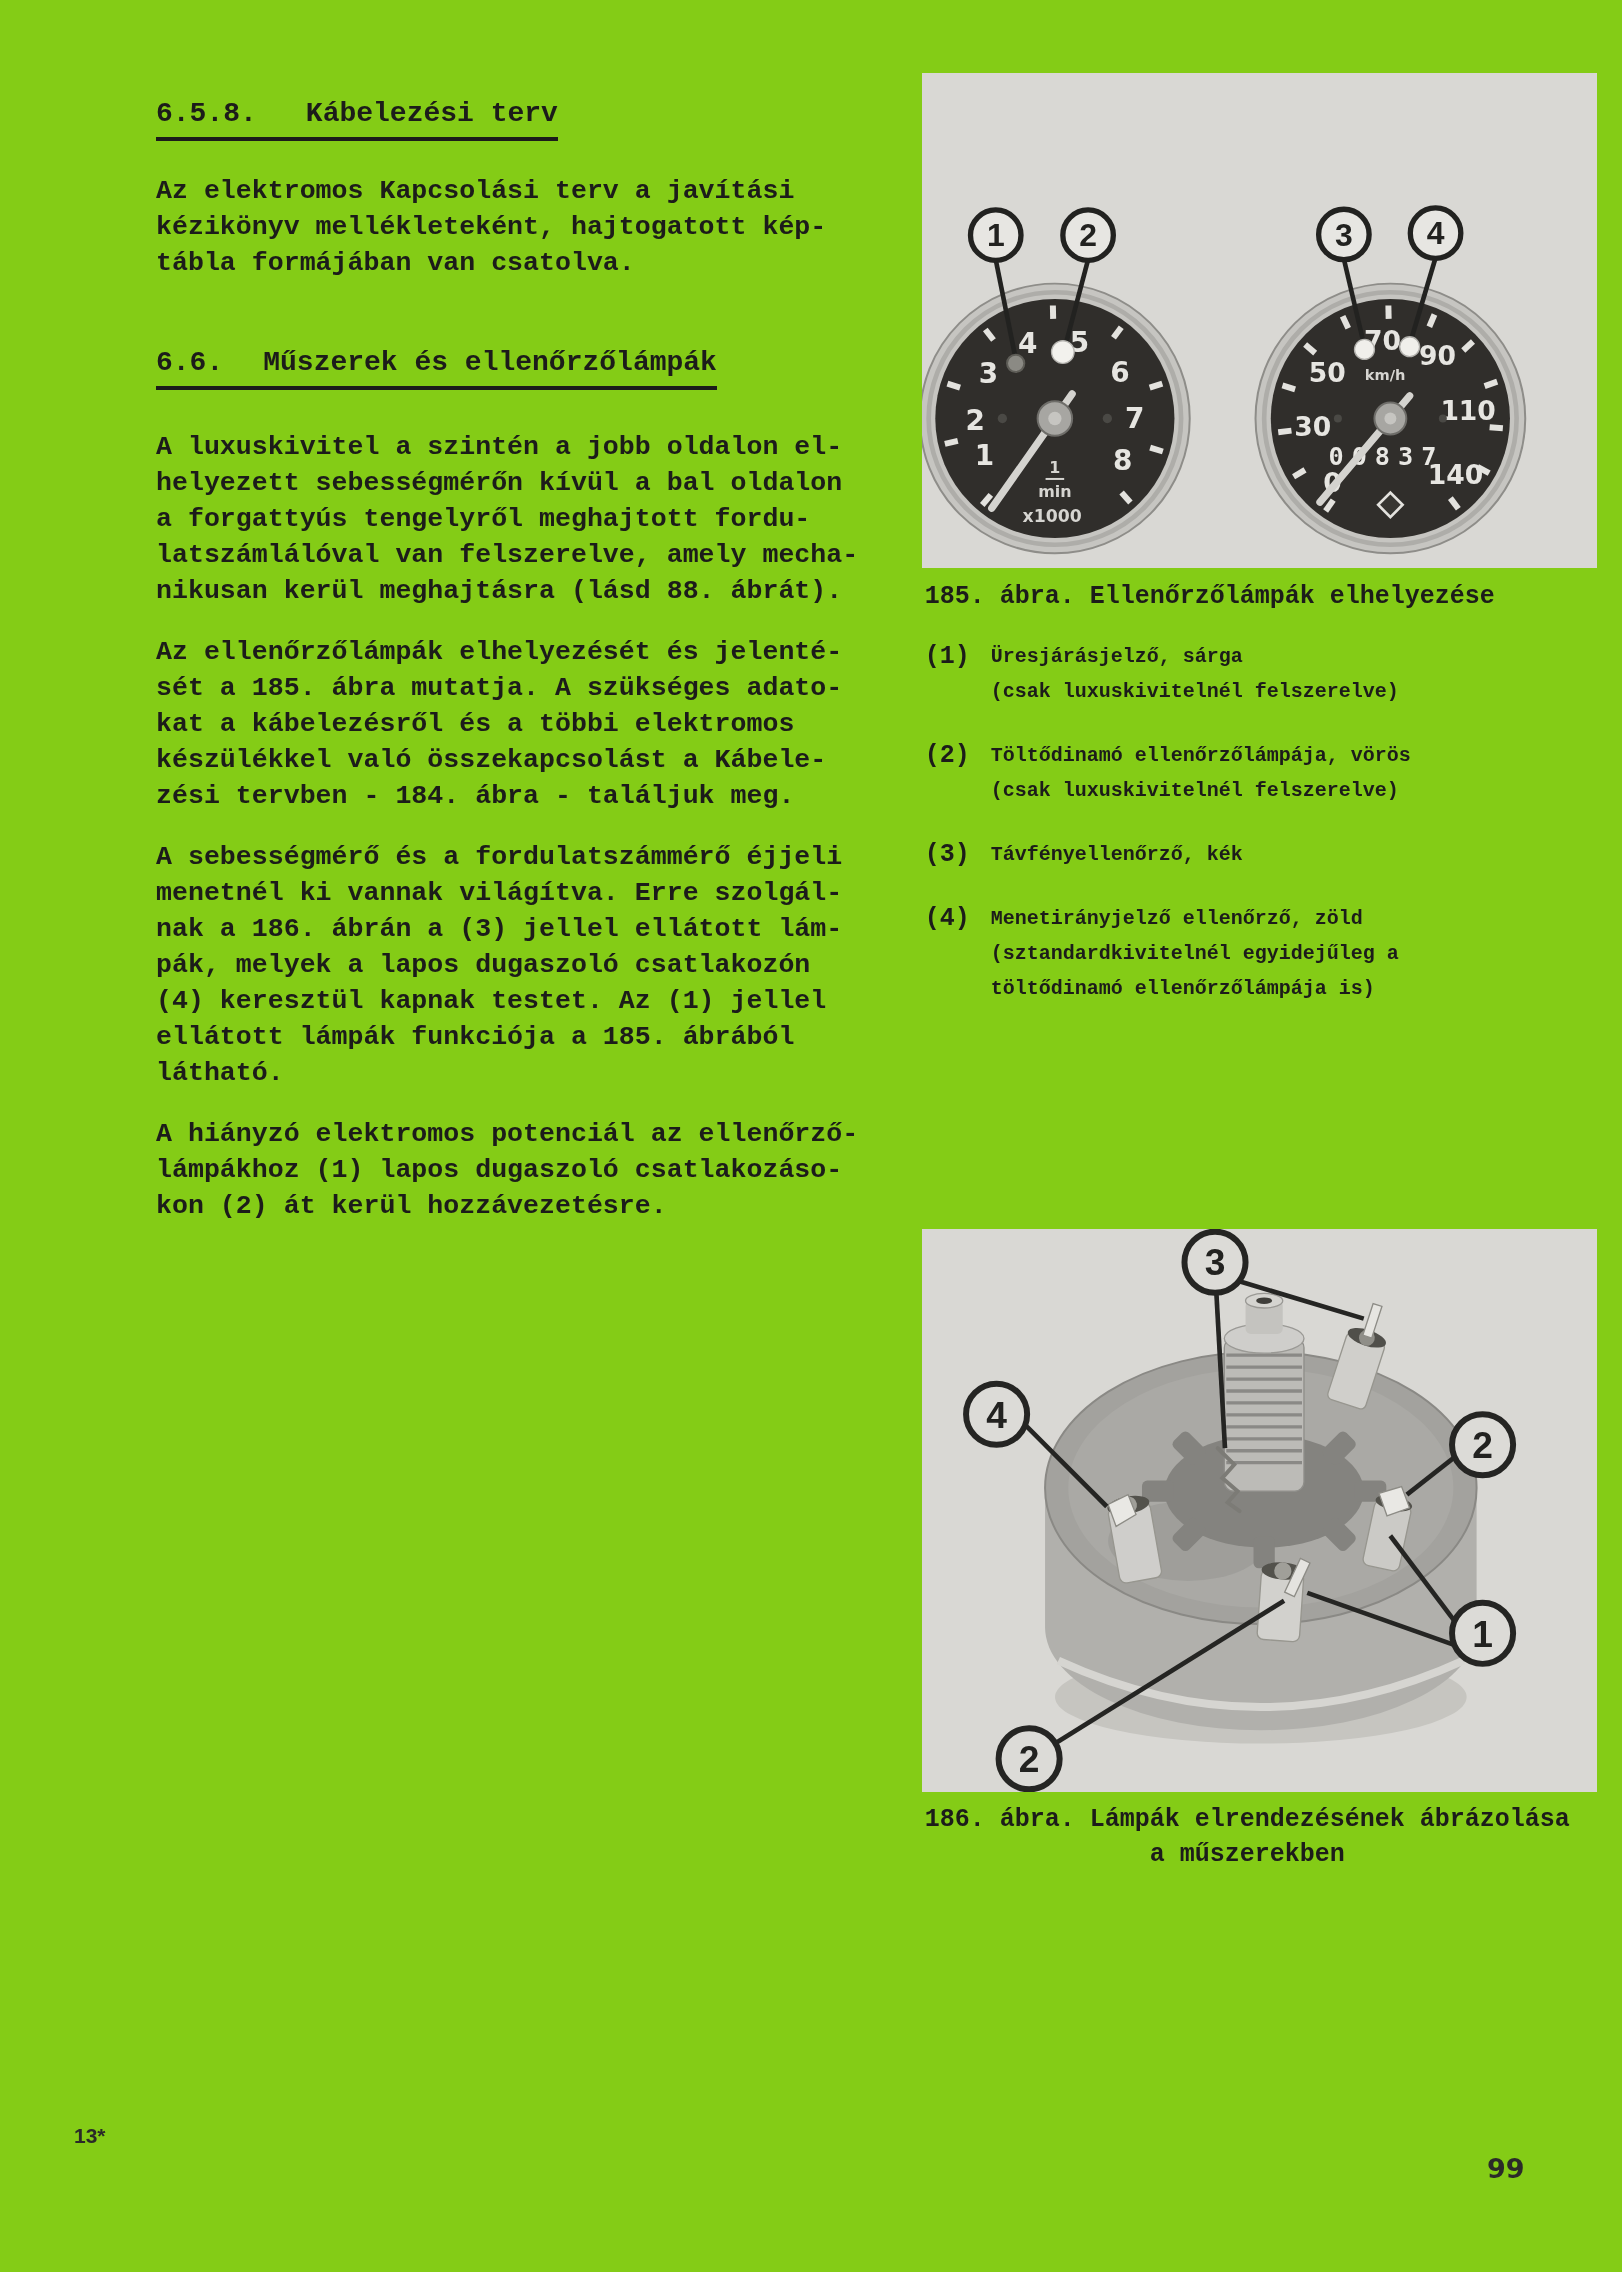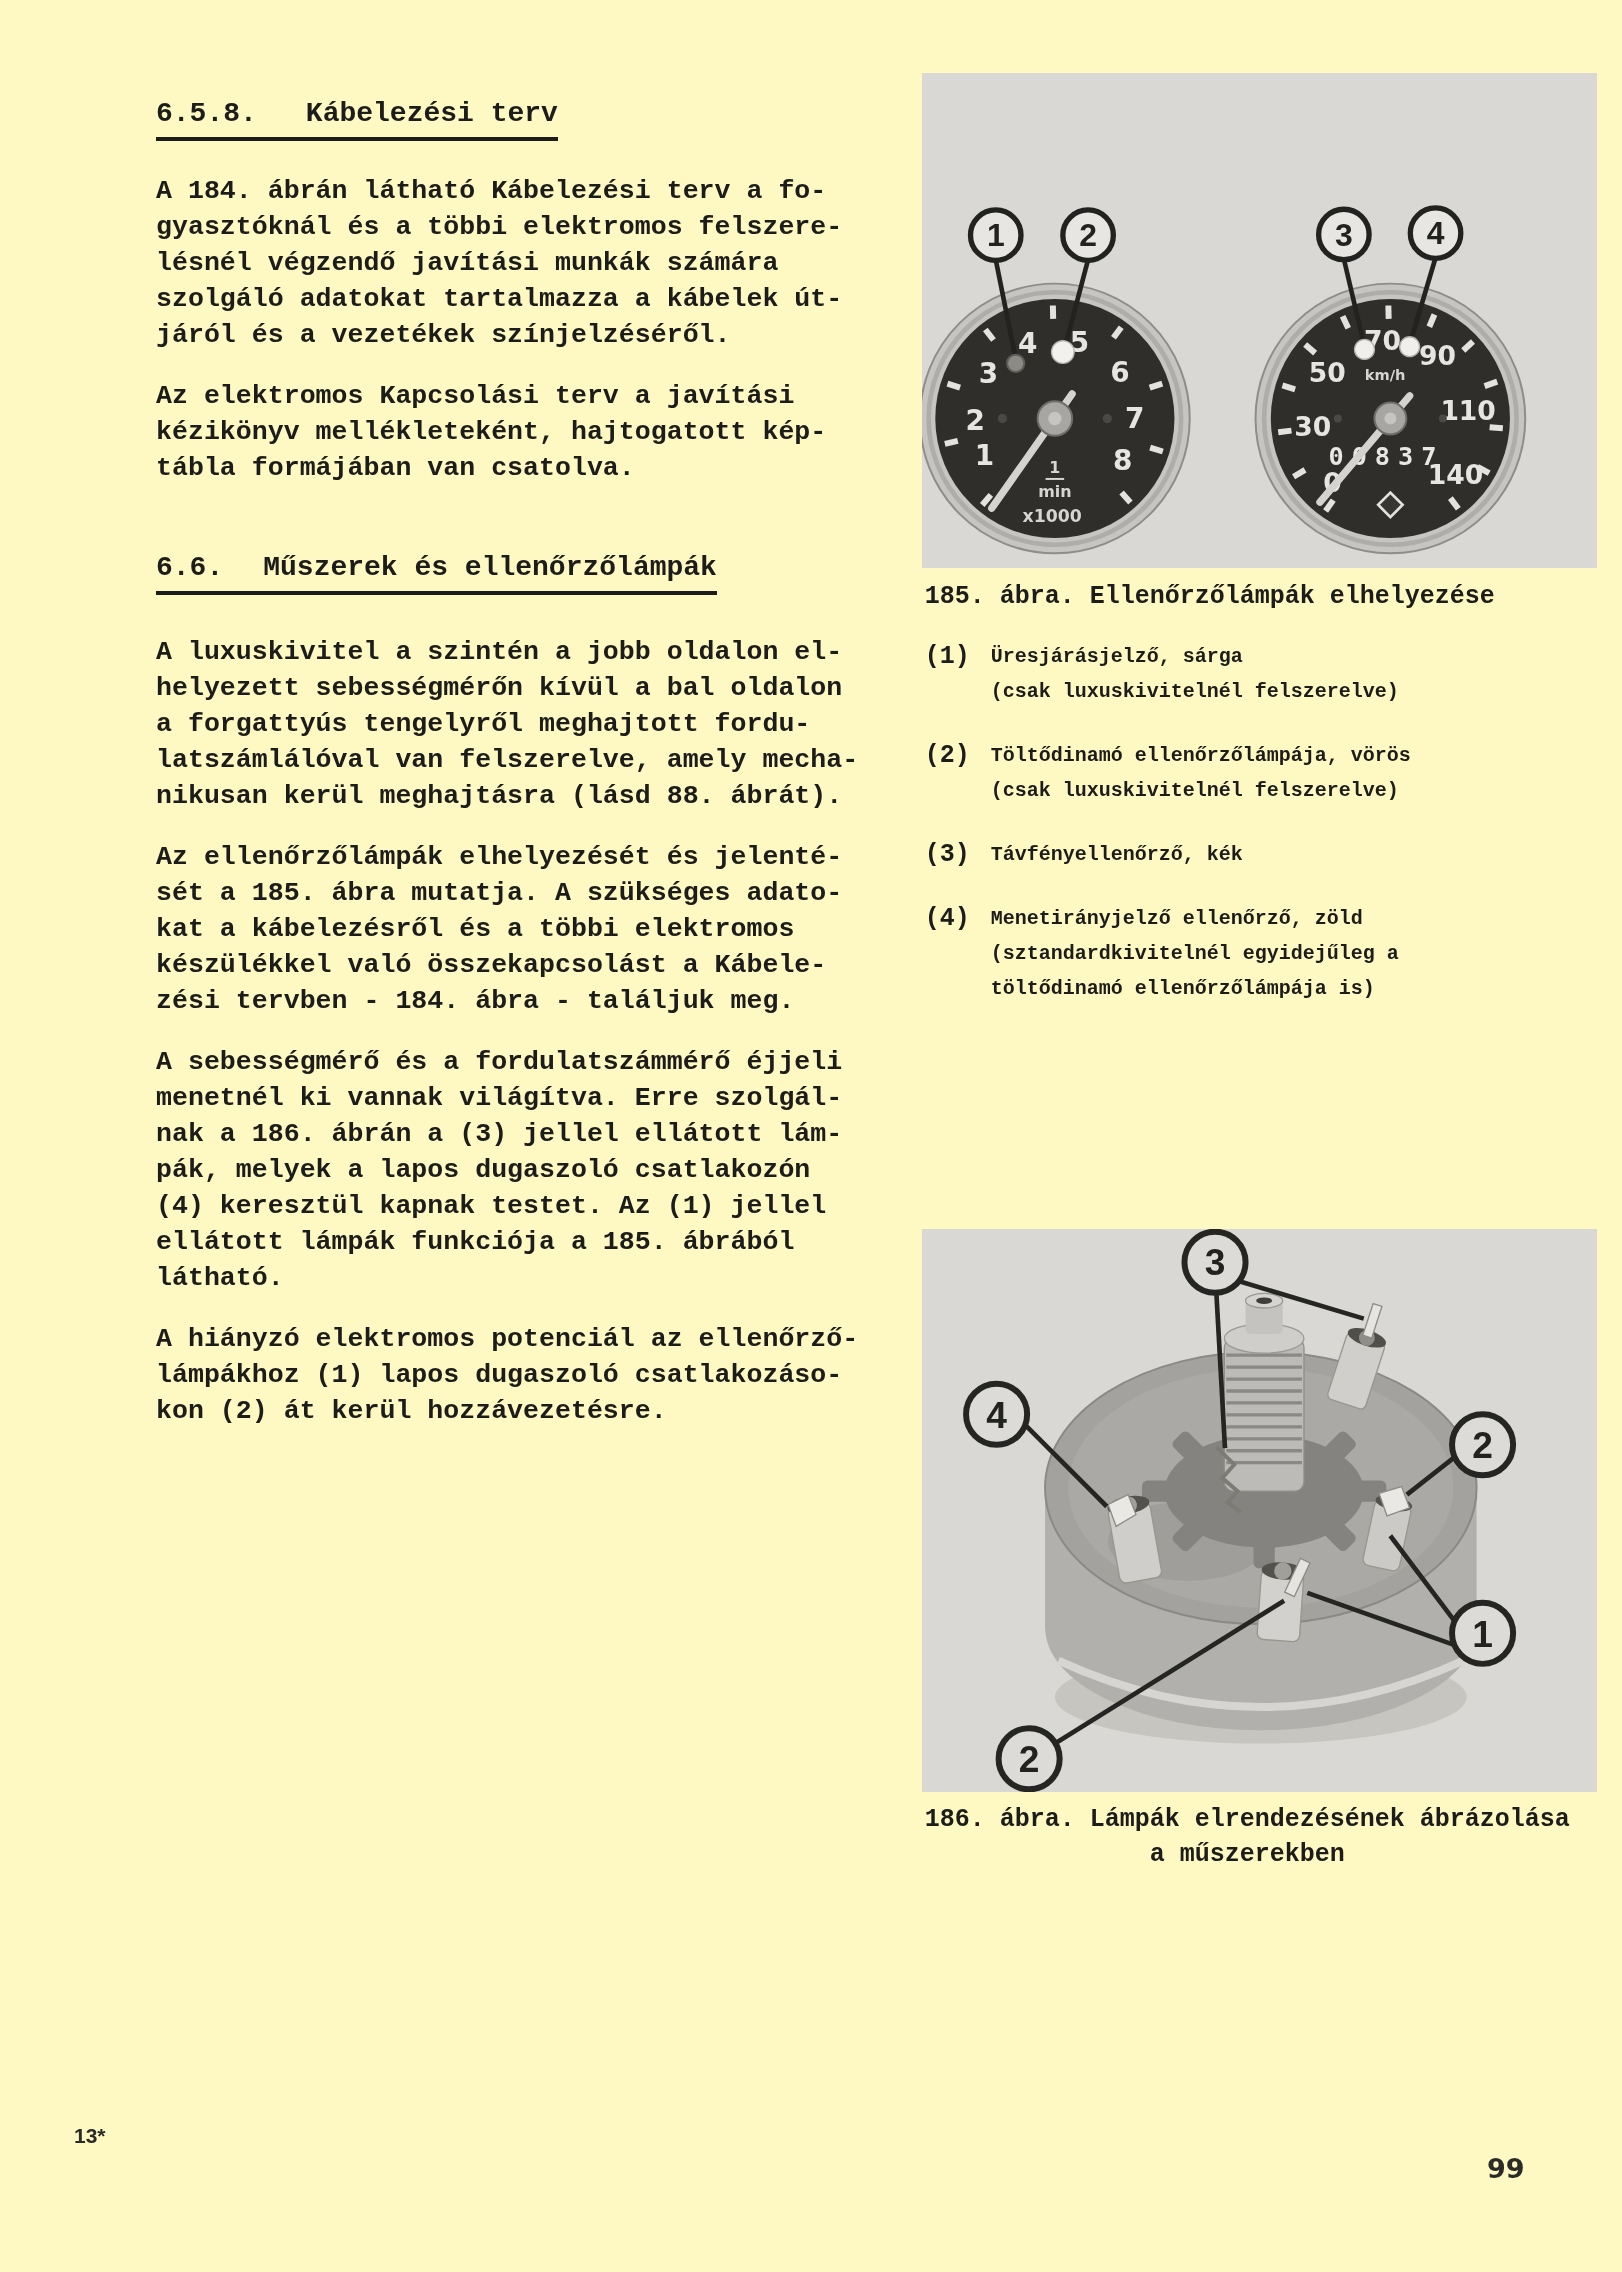--- a/index.html
+++ b/index.html
@@ -1,19 +1,19 @@
 <!DOCTYPE html>
 <html style="font-size:10.6px"><head>
 <meta charset="utf-8">
 <style>
   html,body{margin:0;padding:0;background:#d8d7d3;}
   .page{
     position:relative;
     width:1623px;height:2273px;
-    background:#fef9c3;
+    background:#84cc16;
     font-family:"Liberation Mono",monospace;
     color:#1c1c1a;
     overflow:hidden;
   }
   
   .left-col{position:absolute;left:156px;top:98px;width:758px;}
   .heading{
     display:inline-flex;gap:49px;
     font-size:28px;font-weight:700;
     border-bottom:4px solid #1c1c1a;
@@ -65,25 +65,20 @@
 
 <div class="page">
 
   <main class="left-col">
 
     <div class="heading h658">
       <span>6.5.8.</span>
       <span>Kábelezési terv</span>
     </div>
 
-    <p class="body-text">A 184. ábrán látható Kábelezési terv a fo-
-gyasztóknál és a többi elektromos felszere-
-lésnél végzendő javítási munkák számára
-szolgáló adatokat tartalmazza a kábelek út-
-járól és a vezetékek színjelzéséről.</p>
     <p class="body-text">Az elektromos Kapcsolási terv a javítási
 kézikönyv mellékleteként, hajtogatott kép-
 tábla formájában van csatolva.</p>
 
     <div class="heading h66">
       <span>6.6.</span>
       <span>Műszerek és ellenőrzőlámpák</span>
     </div>
 
     <p class="body-text">A luxuskivitel a szintén a jobb oldalon el-

